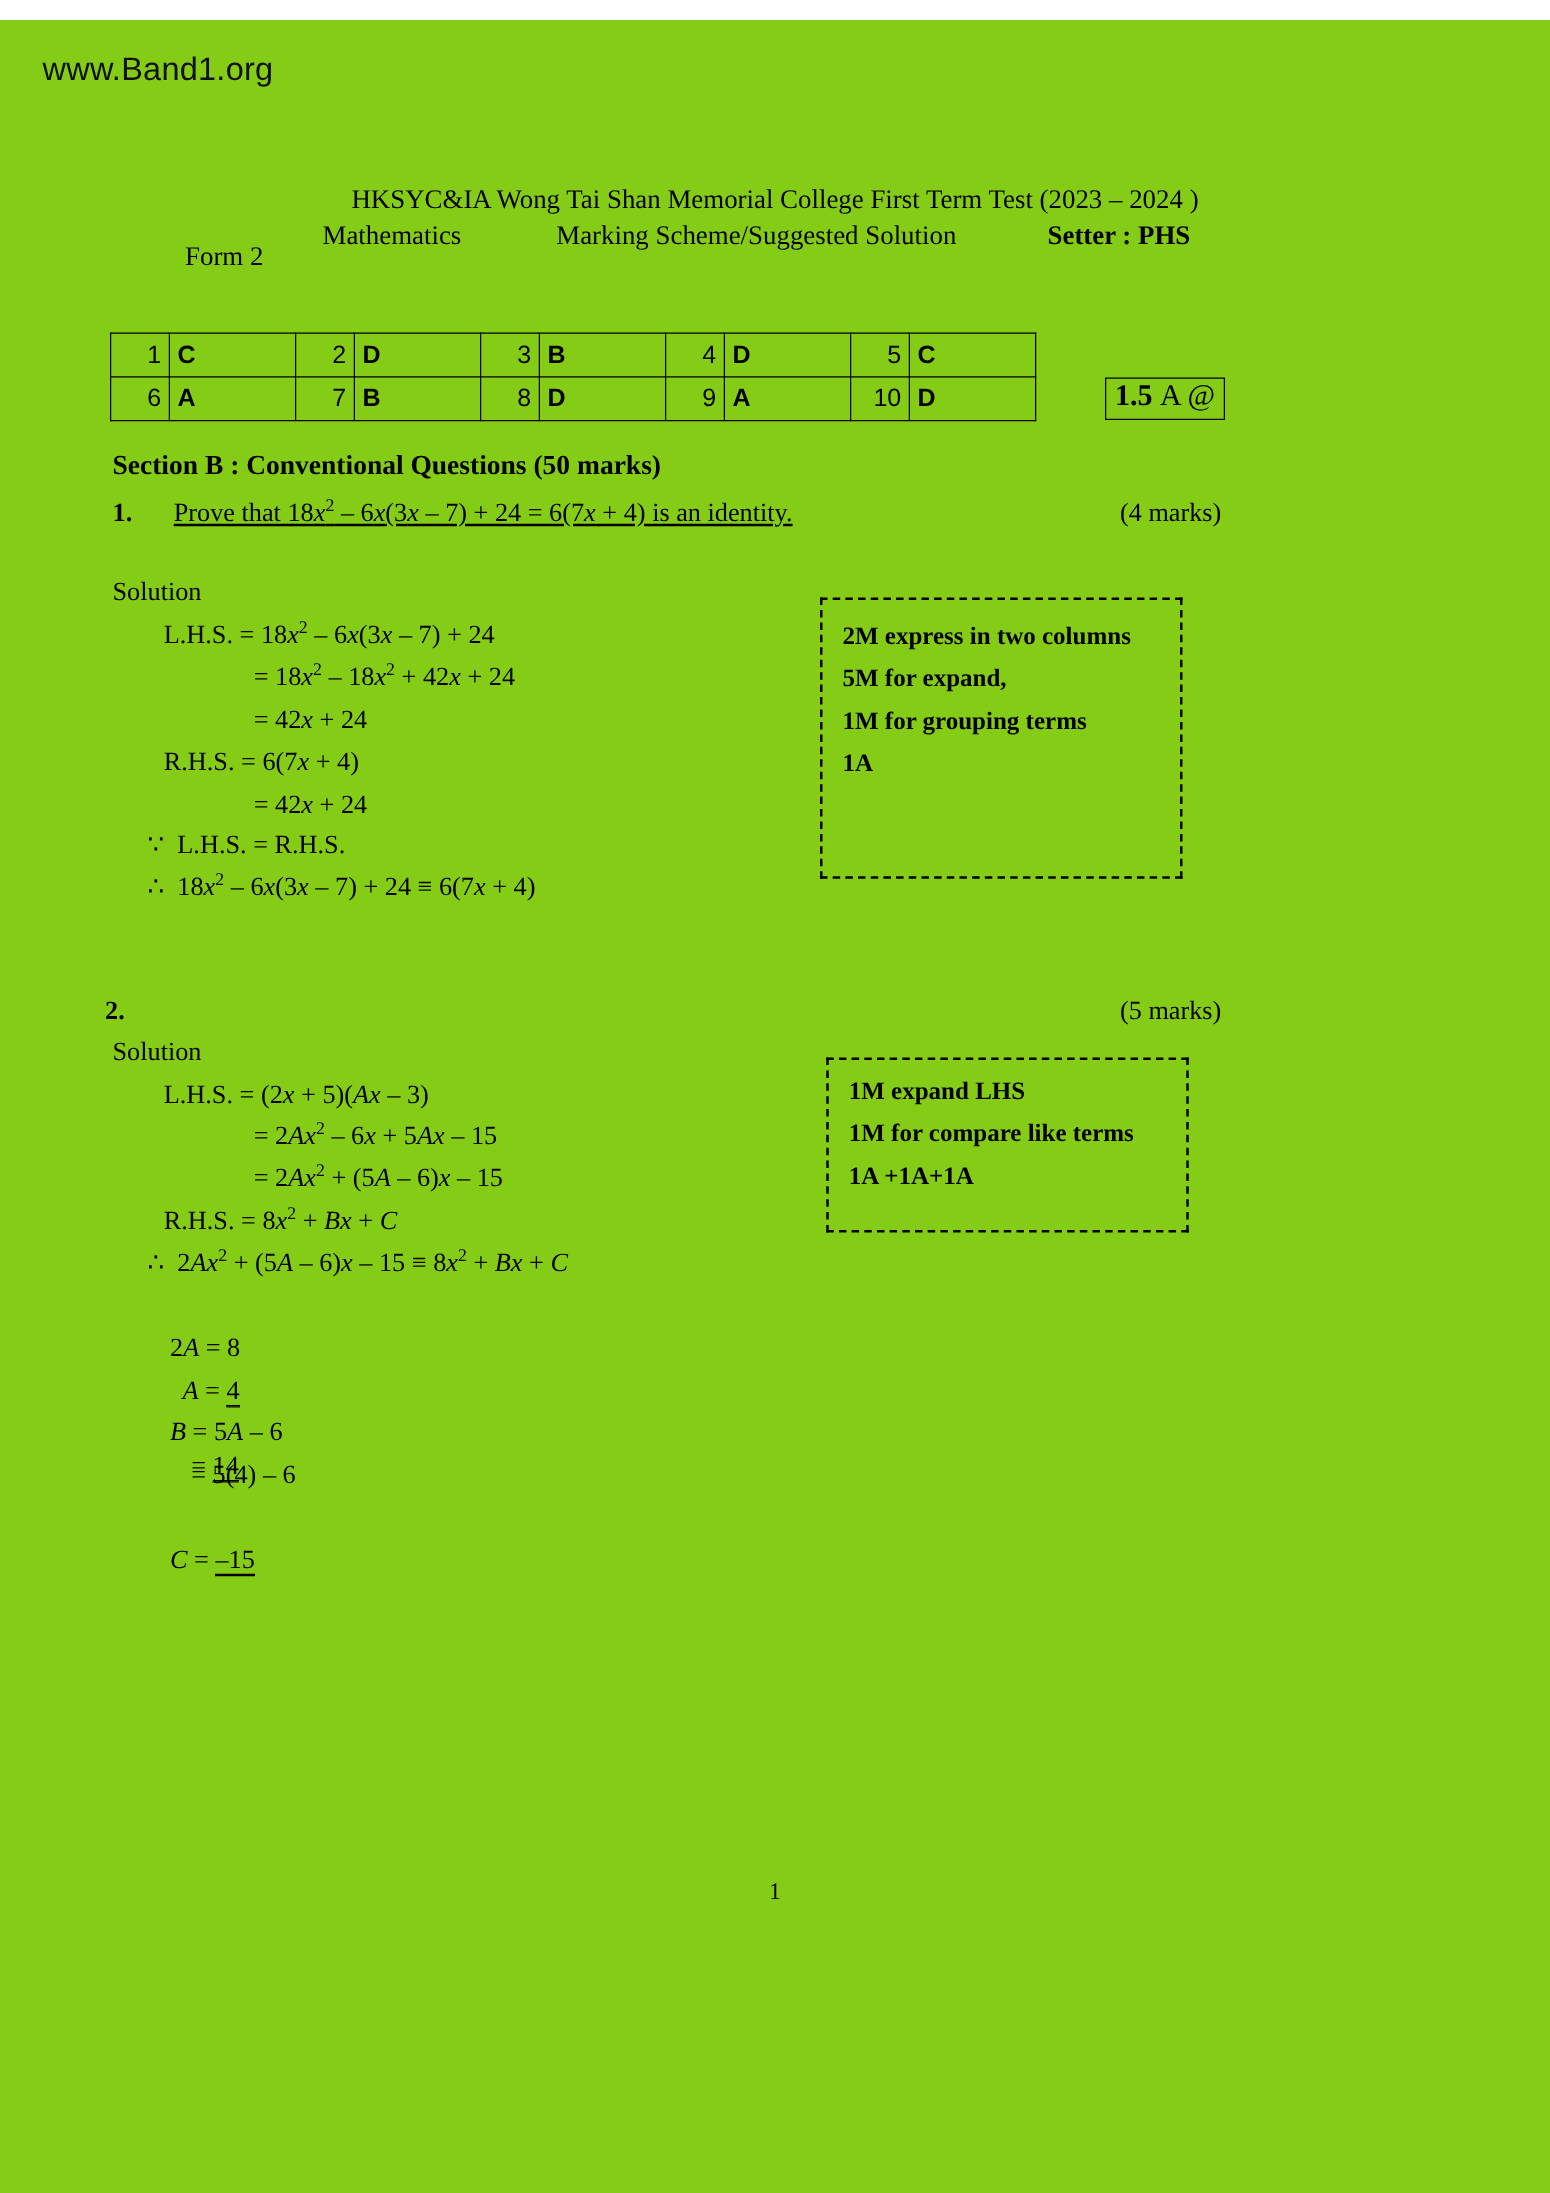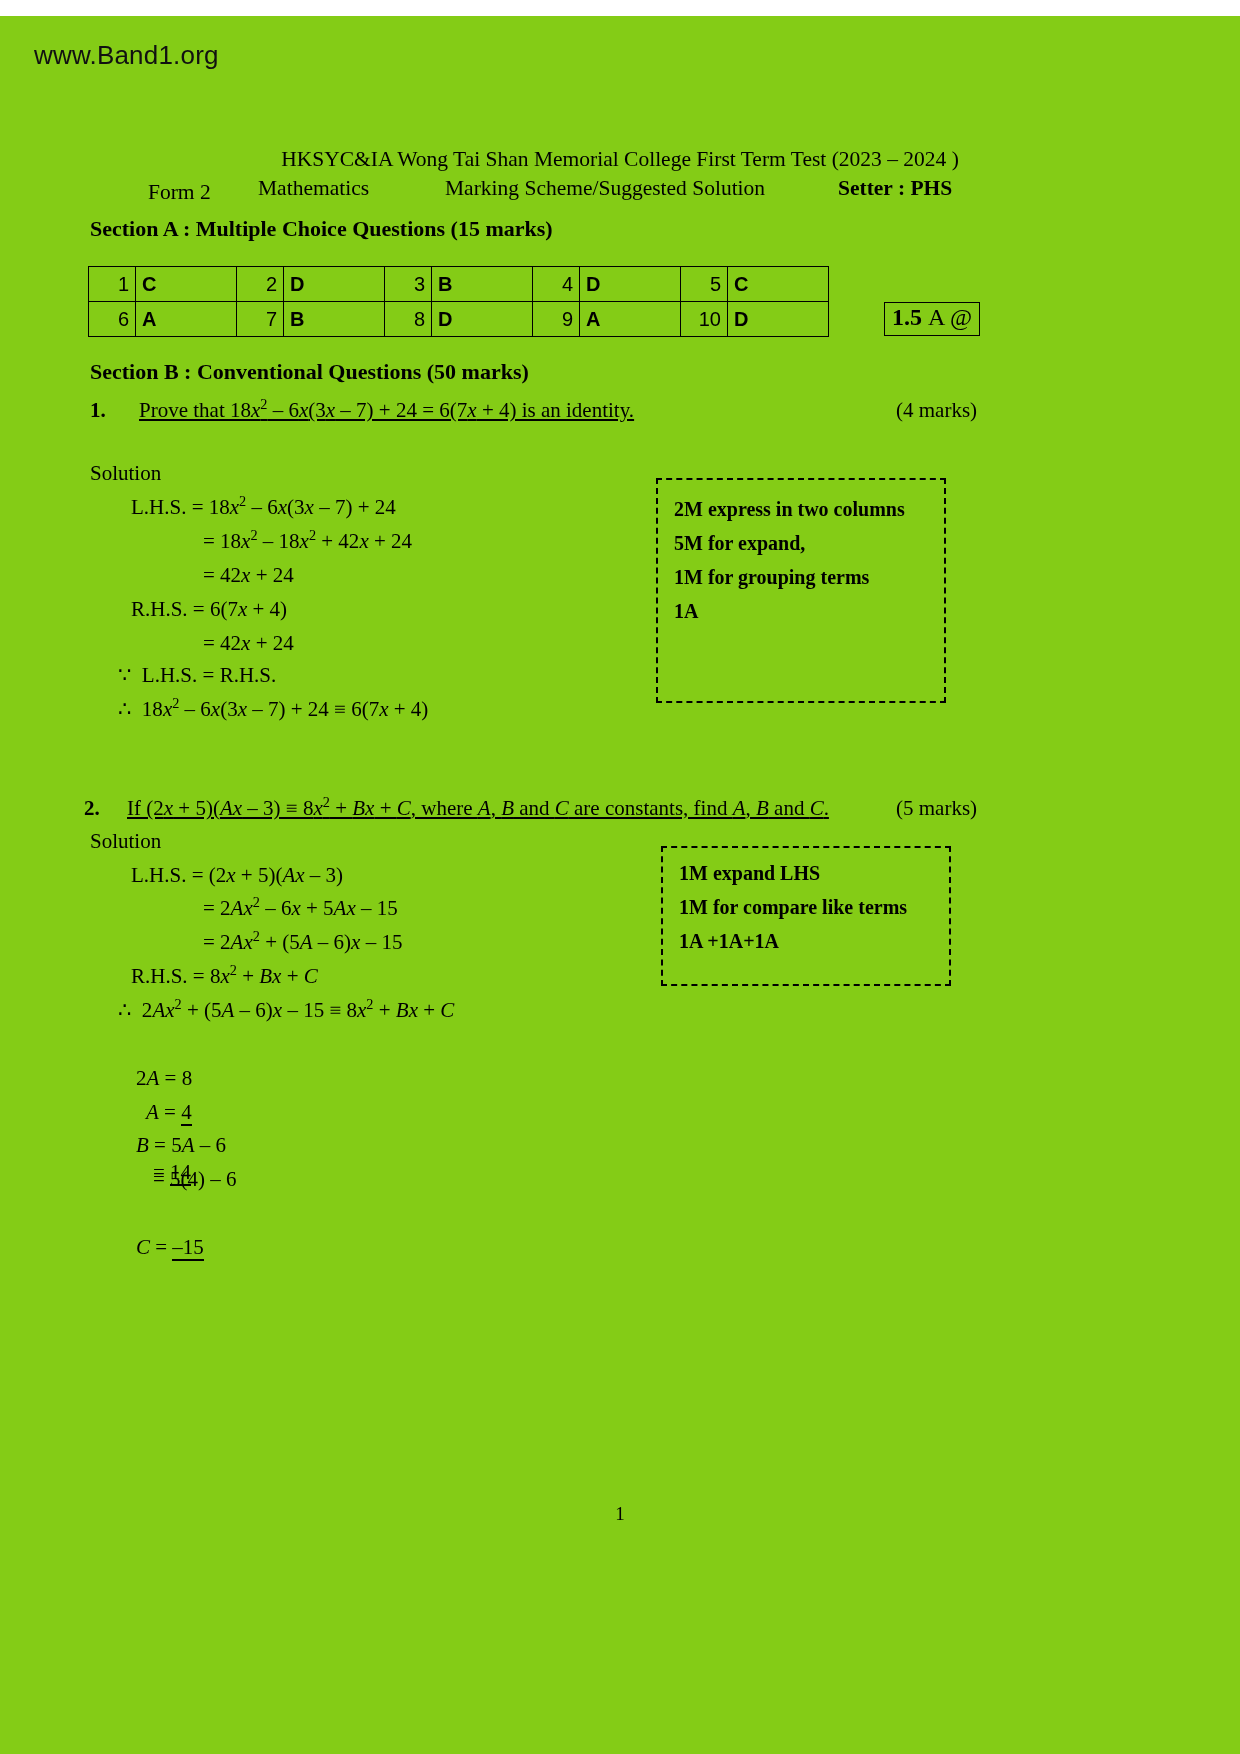--- a/index.html
+++ b/index.html
@@ -42,21 +42,21 @@
     line-height: 1.45;
   }
   .doc-header .line1 { display: block; }
   .header-row2 {
     position: absolute;
     left: 90px;
     top: 160px;
     width: 1060px;
     font-size: 21.5px;
   }
-  .header-row2 .hr-form    { position: absolute; left: 58px;  top: 4px; text-align: center; }
+  .header-row2 .hr-form    { position: absolute; left: 58px;  top: 17px; text-align: center; }
   .header-row2 .hr-subject { position: absolute; left: 168px; top: 0; }
   .header-row2 .hr-scheme  { position: absolute; left: 355px; top: 0; }
   .header-row2 .hr-setter  { position: absolute; left: 748px; top: 0; font-weight: bold; }
 
   
   .section-heading {
     position: absolute;
     font-weight: bold;
     font-size: 22px;
   }
@@ -175,21 +175,20 @@
   <div class="doc-header">
     <span class="line1">HKSYC&amp;IA Wong Tai Shan Memorial College First Term Test (2023 – 2024 )</span>
   </div>
   <div class="header-row2">
     <span class="hr-form">Form 2</span>
     <span class="hr-subject">Mathematics</span>
     <span class="hr-scheme">Marking Scheme/Suggested Solution</span>
     <span class="hr-setter">Setter : PHS</span>
   </div>
 
-  <div class="section-heading" id="section-a-heading">Section A : Multiple Choice Questions (15 marks)</div>
 
   <table class="mc-table">
     <tbody>
       <tr>
         <td class="mc-num">1</td>
         <td class="mc-ans">C</td>
         <td class="mc-num">2</td>
         <td class="mc-ans">D</td>
         <td class="mc-num">3</td>
         <td class="mc-ans">B</td>
@@ -236,23 +235,20 @@
   <div class="eq" style="left:118px; top:681px;">∴&nbsp; 18<i>x</i><sup>2</sup> – 6<i>x</i>(3<i>x</i> – 7) + 24 ≡ 6(7<i>x</i> + 4)</div>
 
   <div class="mark-box" style="left:656px; top:462px; width:290px; height:225px;">
     <span class="ml" style="left:16px; top:18px;">2M express in two columns</span>
     <span class="ml" style="left:16px; top:52px;">5M for expand,</span>
     <span class="ml" style="left:16px; top:86px;">1M for grouping terms</span>
     <span class="ml" style="left:16px; top:120px;">1A</span>
   </div>
 
   <div class="q-num" style="left:84px; top:780px;">2.</div>
-  <div class="q-text" style="left:127px; top:780px;">
-    If (2<i>x</i> + 5)(<i>Ax</i> – 3) ≡ 8<i>x</i><sup>2</sup> + <i>Bx</i> + <i>C</i>, where <i>A</i>, <i>B</i> and <i>C</i> are constants, find <i>A</i>, <i>B</i> and <i>C</i>.
-  </div>
   <div class="q-marks" style="left:896px; top:780px;">(5 marks)</div>
 
   <div class="sol-label" style="left:90px; top:813px;">Solution</div>
 
   <div class="eq" style="left:131px; top:847px;">L.H.S. = (2<i>x</i> + 5)(<i>Ax</i> – 3)</div>
   <div class="eq" style="left:203px; top:880px;">= 2<i>Ax</i><sup>2</sup> – 6<i>x</i> + 5<i>Ax</i> – 15</div>
   <div class="eq" style="left:203px; top:914px;">= 2<i>Ax</i><sup>2</sup> + (5<i>A</i> – 6)<i>x</i> – 15</div>
   <div class="eq" style="left:131px; top:948px;">R.H.S. = 8<i>x</i><sup>2</sup> + <i>Bx</i> + <i>C</i></div>
   <div class="eq" style="left:118px; top:982px;">∴&nbsp; 2<i>Ax</i><sup>2</sup> + (5<i>A</i> – 6)<i>x</i> – 15 ≡ 8<i>x</i><sup>2</sup> + <i>Bx</i> + <i>C</i></div>
   <div class="eq" style="left:136px; top:1050px;">2<i>A</i> = 8</div>

